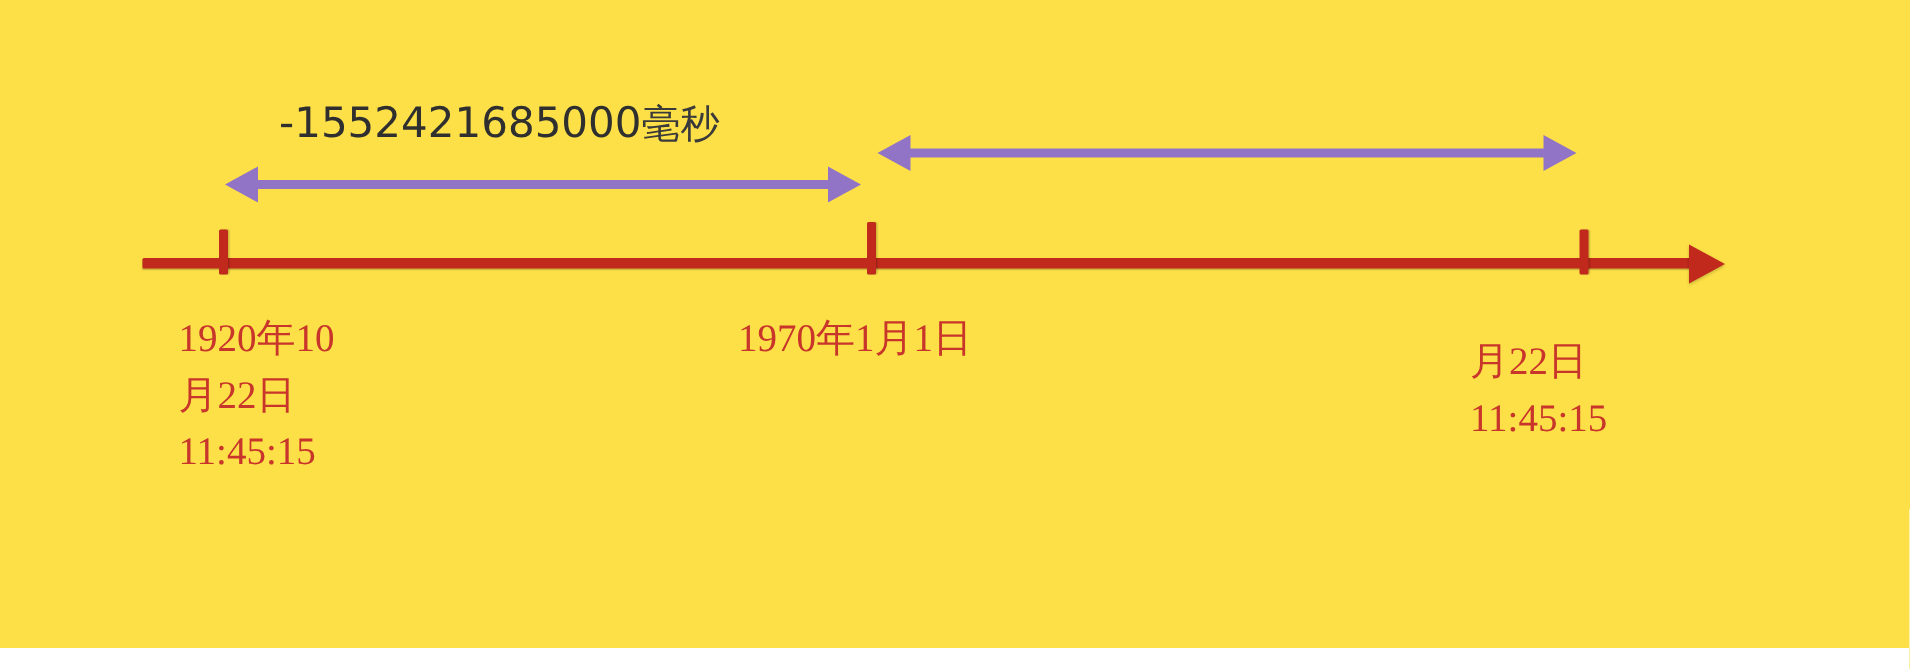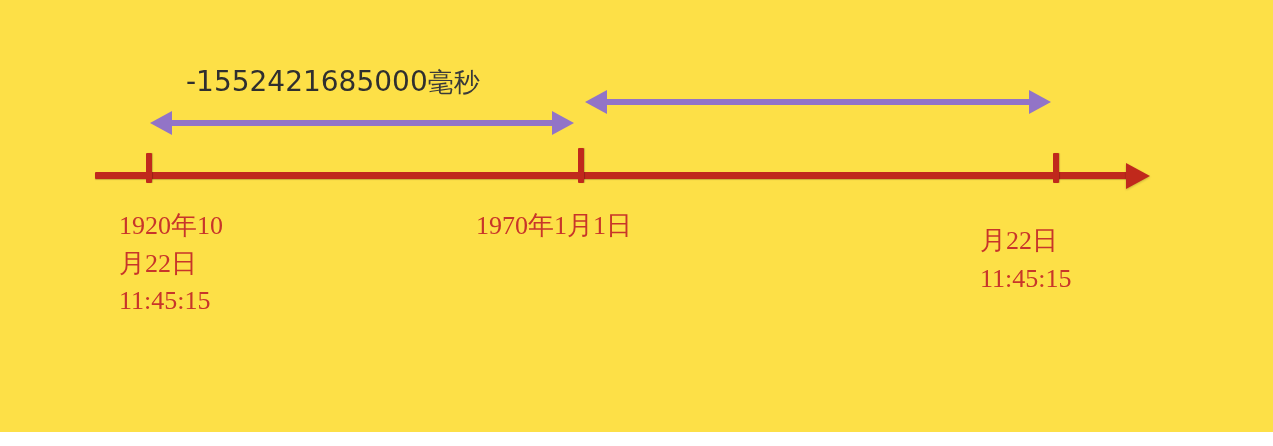--- a/index.html
+++ b/index.html
@@ -106,21 +106,21 @@
   
   .date-label {
     position: absolute;
     color: #c8352a;
     font-family: "Liberation Serif", serif;
     font-size: 26px;
     line-height: 1.45;
     white-space: nowrap;
   }
   .date-a { left: 119px; top: 207px; }
-  .date-b { left: 476px; top: 207px; }
+  .date-b { left: 492px; top: 207px; }
   .date-c { left: 980px; top: 222px; }
   .date-label .ln { display: block; }
 </style>
 </head>
 <body>
 
 <div id="canvas">
 
   <div class="axis-line"></div>
   <div class="axis-arrow"></div>

